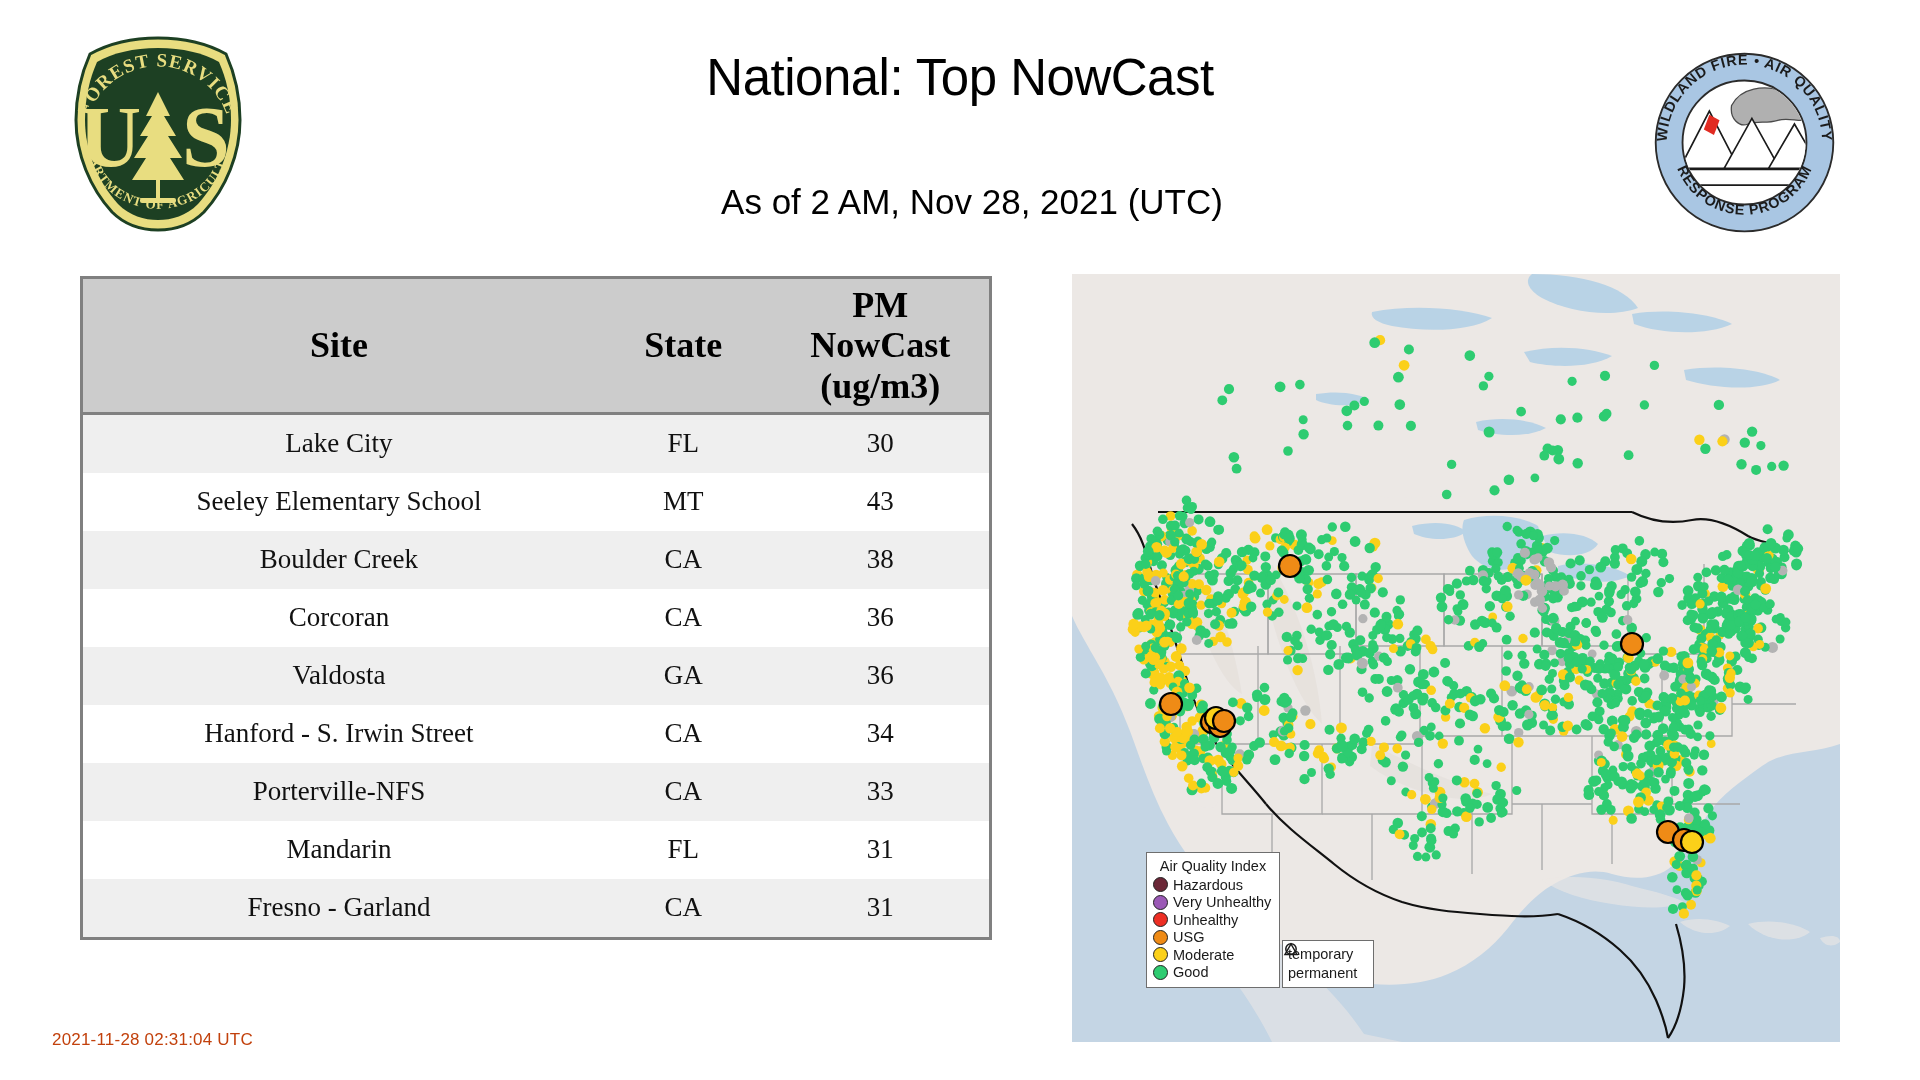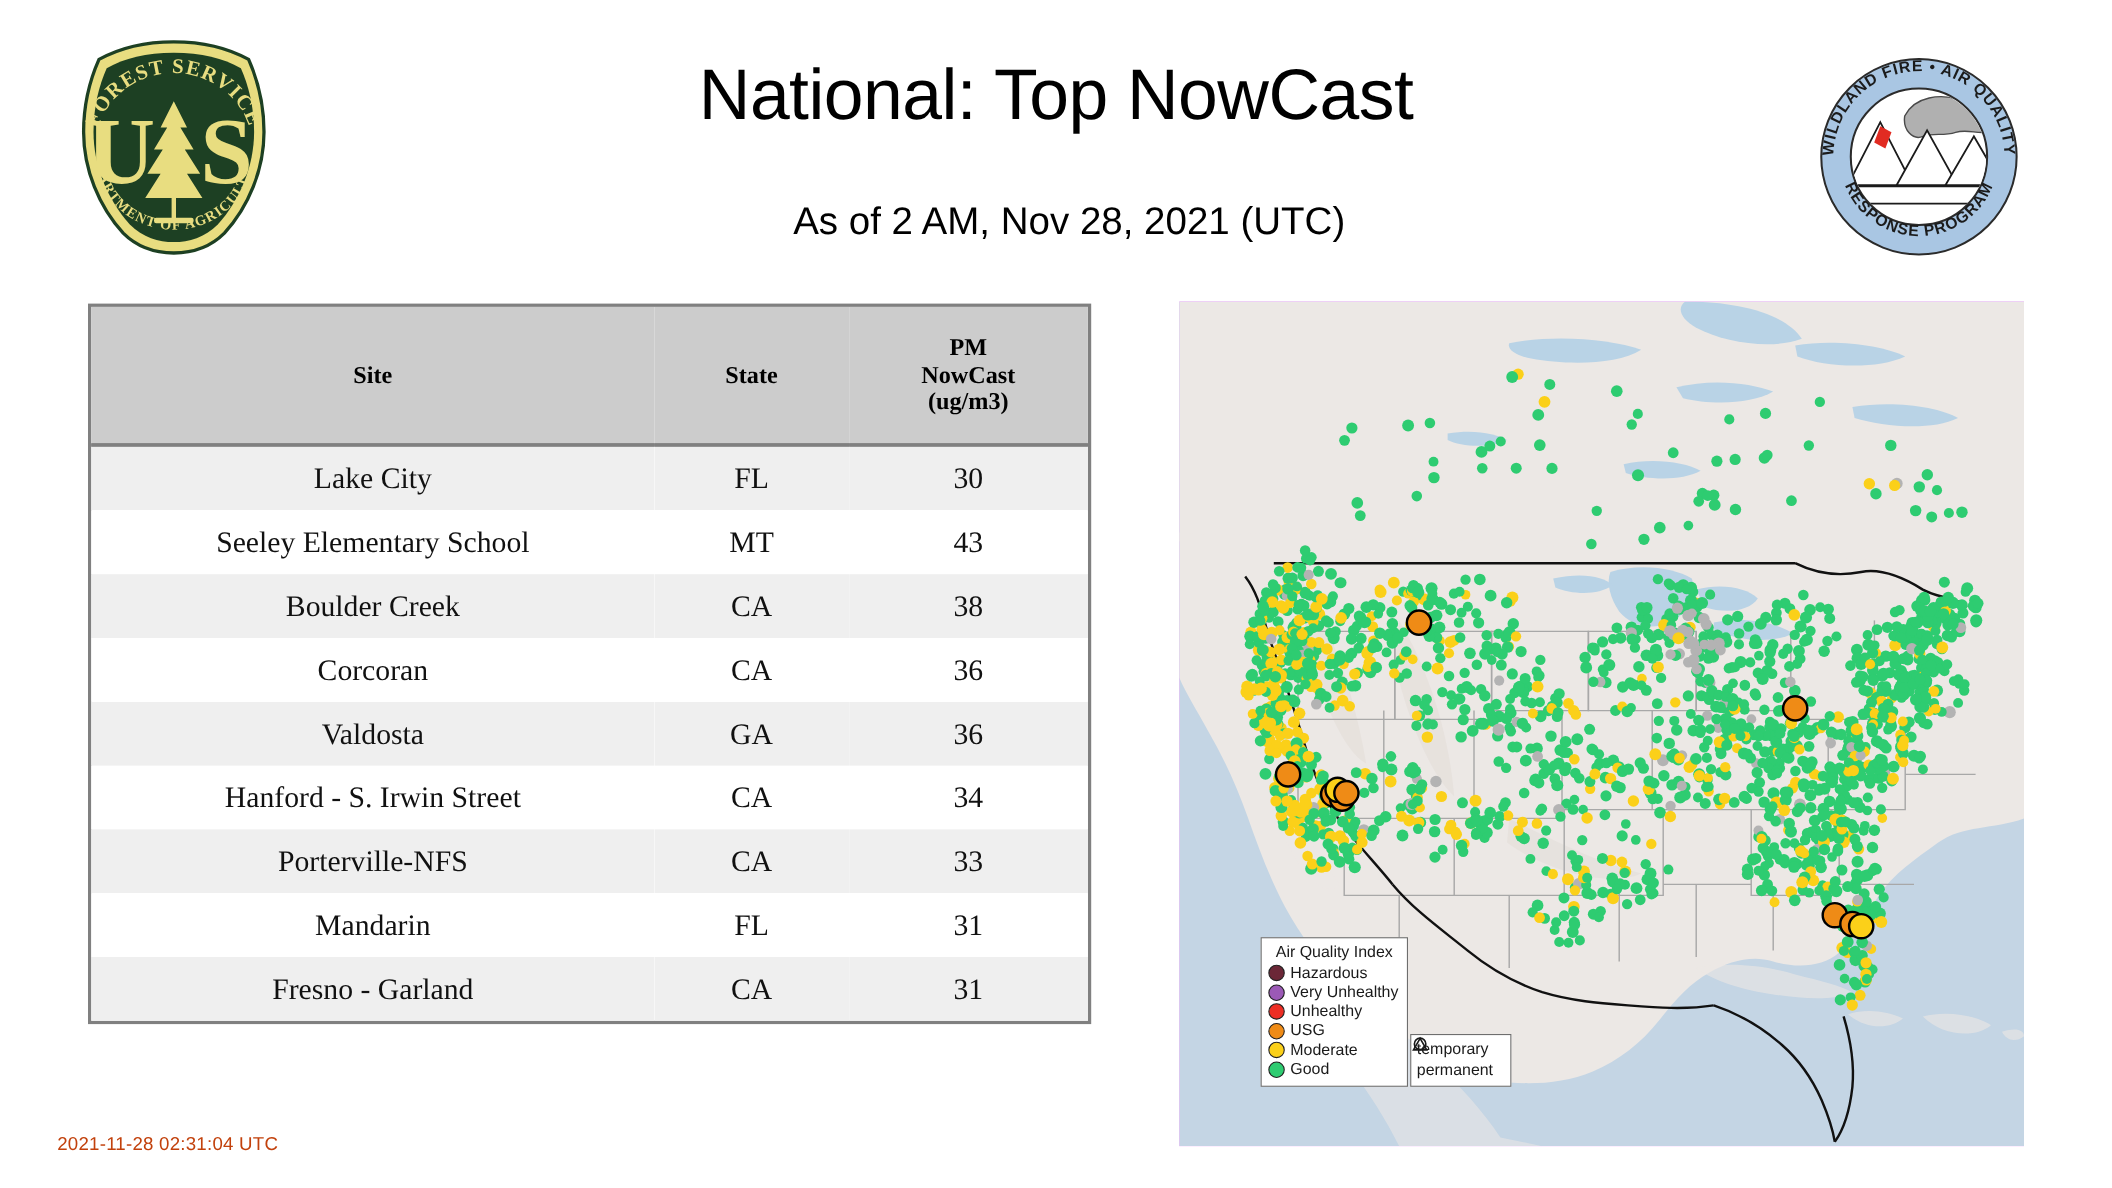--- a/index.html
+++ b/index.html
@@ -16,21 +16,21 @@
   #fs-logo svg { width: 100%; height: 100%; display: block; }
 
   
   #wf-logo { position: absolute; left: 1652px; top: 50px; width: 185px; height: 185px; }
   #wf-logo svg { width: 100%; height: 100%; display: block; }
 
   
   #title {
     position: absolute; left: 0; top: 48px; width: 1920px;
     text-align: center;
-    font-size: 65px;
+    font-size: 51px;
     font-family: "Liberation Sans", sans-serif;
     font-weight: 400;
     color: #000;
     letter-spacing: -0.5px;
   }
   #subtitle {
     position: absolute; left: 12px; top: 182px; width: 1920px;
     text-align: center;
     font-size: 35px;
     font-weight: 400;
@@ -48,21 +48,21 @@
   }
   table.aqtable {
     width: 100%;
     border-collapse: collapse;
     font-family: "Liberation Serif", serif;
     table-layout: fixed;
   }
   table.aqtable thead th {
     background: #cccccc;
     font-weight: bold;
-    font-size: 22px;
+    font-size: 36px;
     color: #000;
     text-align: center;
     padding: 6px 4px;
     line-height: 1.12;
     border-bottom: 3px solid #808080;
     vertical-align: middle;
     height: 112px;
   }
   table.aqtable tbody td {
     font-size: 27px;
@@ -78,21 +78,21 @@
   table.aqtable tbody tr:nth-child(even) td { background: #ffffff; }
   col.c-site  { width: 56.5%; }
   col.c-state { width: 19.5%; }
   col.c-val   { width: 24%; }
 
   
   #map {
     position: absolute;
     left: 1072px; top: 274px;
     width: 768px; height: 768px;
-    background: #f0abfc;
+    background: #0f766e;
     overflow: hidden;
   }
   #map svg { position:absolute; left:0; top:0; width:768px; height:768px; display:block; }
   .dot { stroke: none; }
   .bigdot { stroke: #000; stroke-width: 2.2px; }
 
   
   .maplegend {
     position: absolute;
     background: #ffffff;

